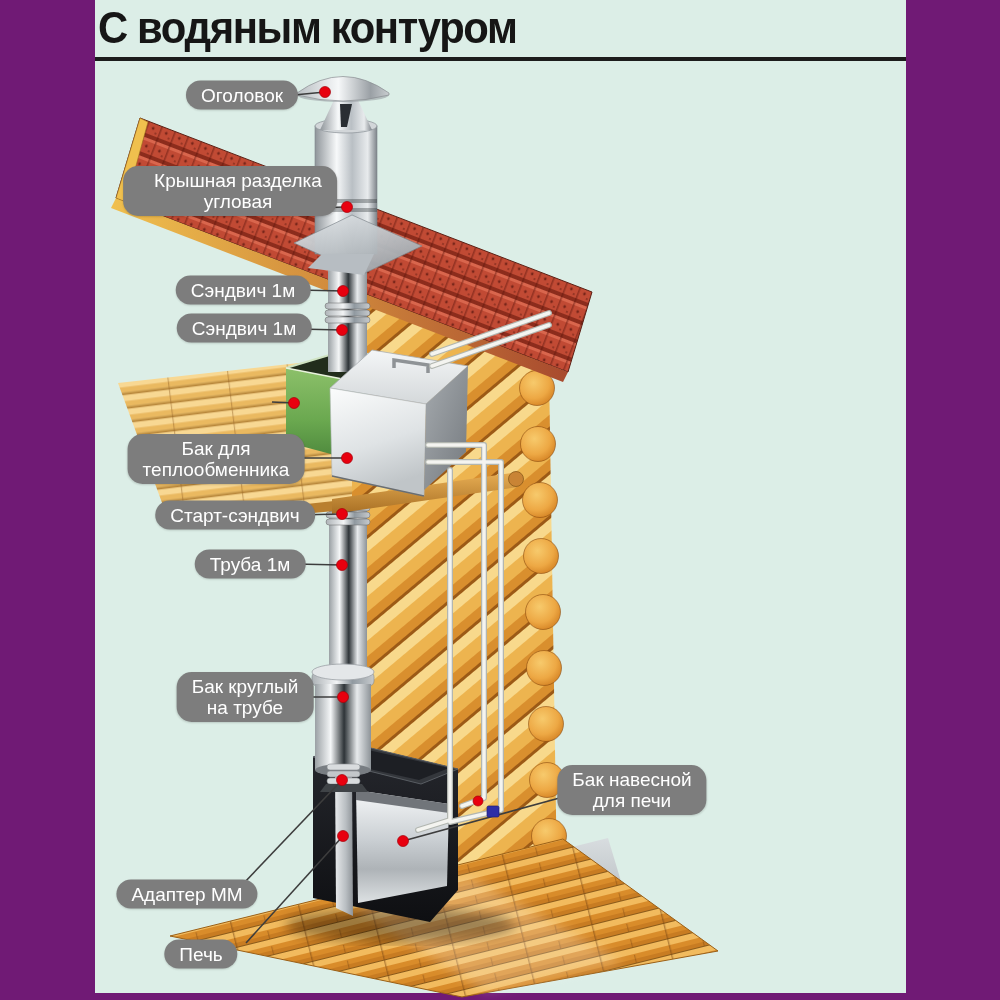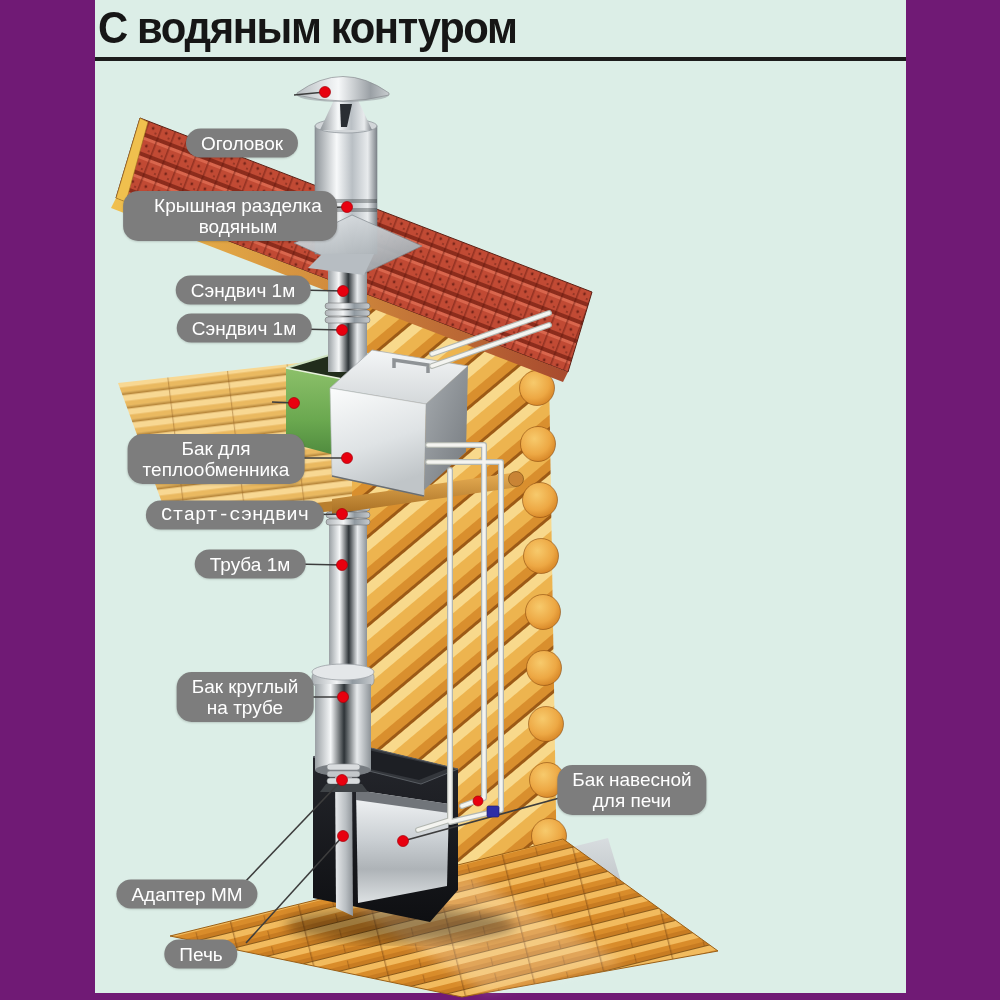--- a/index.html
+++ b/index.html
@@ -297,38 +297,38 @@
       <circle cx="342" cy="565" r="5.5"></circle>
       <circle cx="343" cy="697" r="5.5"></circle>
       <circle cx="342" cy="780" r="5.5"></circle>
       <circle cx="343" cy="836" r="5.5"></circle>
       <circle cx="403" cy="841" r="5.5"></circle>
       <circle cx="478" cy="801" r="5"></circle>
       <rect x="487" y="806" width="12" height="11" rx="1.5" fill="#2e2ea6" stroke="#1d1d7a"></rect>
     </g>
   </svg>
 
-  <div class="callout" style="left:242px;top:95px;margin-top:48px;">
+  <div class="callout" style="left:242px;top:95px;">
     <span>Оголовок</span>
     </div>
-  <div class="callout" style="left:230px;top:216px;padding-left:31px;">
+  <div class="callout" style="left:230px;top:191px;padding-left:31px;">
     <span>Крышная разделка</span>
-      <span class="l2">водяным</span>
+      <span class="l2">угловая</span>
     </div>
   <div class="callout" style="left:243px;top:290px;">
     <span>Сэндвич 1м</span>
     </div>
   <div class="callout" style="left:244px;top:328px;">
     <span>Сэндвич 1м</span>
     </div>
   <div class="callout" style="left:216px;top:459px;">
     <span>Бак для</span>
       <span class="l2">теплообменника</span>
     </div>
-  <div class="callout" style="left:235px;top:515px;font-family:Liberation Mono, monospace;">
+  <div class="callout" style="left:235px;top:515px;">
     <span>Старт-сэндвич</span>
     </div>
   <div class="callout" style="left:250px;top:564px;">
     <span>Труба 1м</span>
     </div>
   <div class="callout" style="left:245px;top:697px;">
     <span>Бак круглый</span>
       <span class="l2">на трубе</span>
     </div>
   <div class="callout" style="left:187px;top:894px;">

